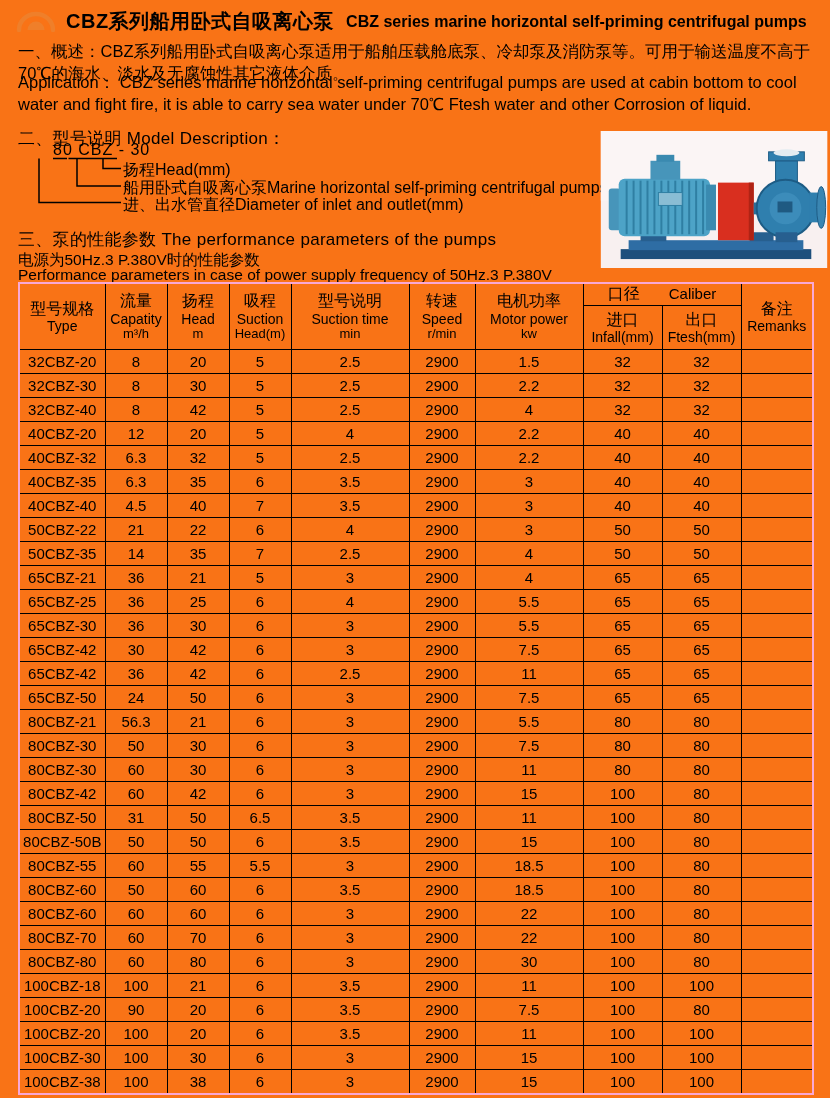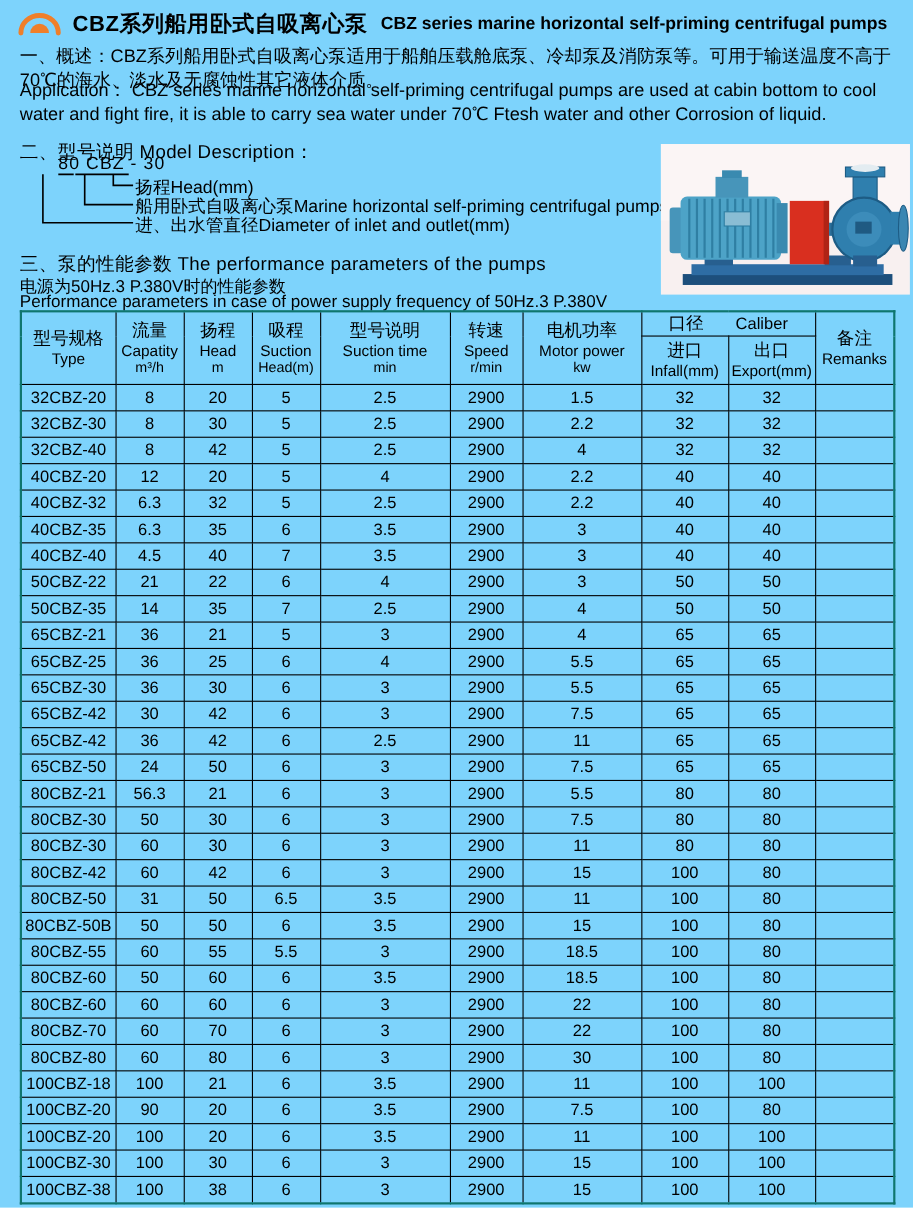--- a/index.html
+++ b/index.html
@@ -1,21 +1,21 @@
 <!DOCTYPE html>
 <html><head>
 <meta charset="utf-8">
 <style>
   * { box-sizing: border-box; margin: 0; padding: 0; }
   html,body { background:#fff; }
   .page {
     position: relative;
     width: 830px;
     height: 1098px;
-    background: #7dd3fc;
+    background: #f97316;
     font-family: "Liberation Sans", sans-serif;
     color: #000;
     overflow: hidden;
   }
   .header { position:absolute; left:14px; top:8px; display:flex; align-items:center; gap:8px; }
   .logo-svg { width:44px; height:27px; display:block; }
   .title-zh { font-size:20px; font-weight:bold; letter-spacing:0.5px; }
   .title-en { font-size:16px; font-weight:bold; margin-left:4px; }
   .overview-zh { position:absolute; left:18px; top:40px; width:798px; font-size:16.5px; line-height:1.35; }
   .application-en { position:absolute; left:18px; top:72px; width:802px; font-size:16.5px; line-height:1.32; }
@@ -35,21 +35,21 @@
   table.perf {
     position:absolute; left:18px; top:282px; width:794px;
     border-collapse:collapse; table-layout:fixed;
   }
   table.perf th, table.perf td {
     border:1px solid #000;
     text-align:center; vertical-align:middle;
     padding:0 1px;
     overflow:hidden;
   }
-  table.perf { border:2px solid #0f766e; }
+  table.perf { border:2px solid #f9a8d4; }
   table.perf td { height:24px; font-size:15px; }
   tr.tier1 th { height:22px; }
   tr.tier2 th { height:44px; }
   .hz { font-size:16px; font-weight:normal; line-height:1.2; }
   .he { font-size:14px; font-weight:normal; line-height:1.15; }
   .hu { font-size:13px; font-weight:normal; line-height:1.15; }
   .caliber-line span { font-size:16px; font-weight:normal; }
   .caliber-line .cal-en { font-size:15px; margin-left:29px; }
   
   col.c-type{width:86px} col.c-cap{width:62px} col.c-head{width:62px}
@@ -203,21 +203,21 @@
           <div class="he">Remanks</div>
         </th>
       </tr>
       <tr class="tier2">
         <th>
           <div class="hz">进口</div>
           <div class="he">Infall(mm)</div>
         </th>
         <th>
           <div class="hz">出口</div>
-          <div class="he">Export(mm)</div>
+          <div class="he">Ftesh(mm)</div>
         </th>
       </tr>
     </thead>
     <tbody>
         <tr>
           <td>32CBZ-20</td>
           <td>8</td>
           <td>20</td>
           <td>5</td>
           <td>2.5</td>

